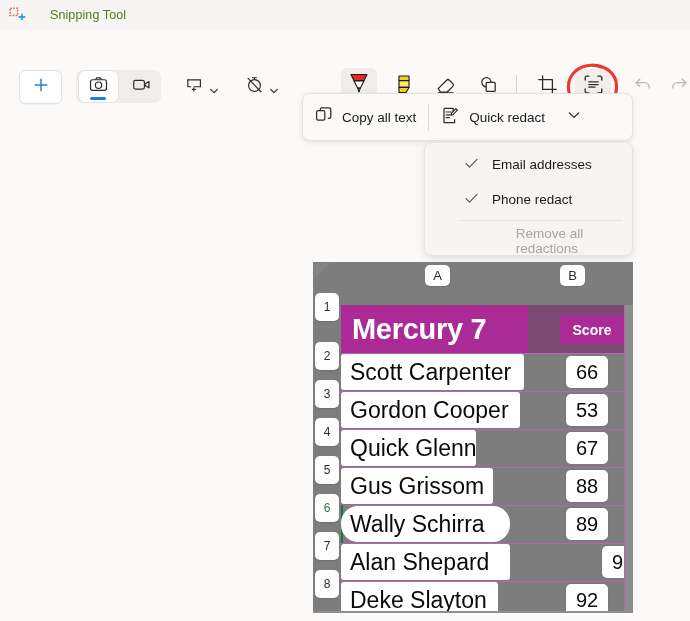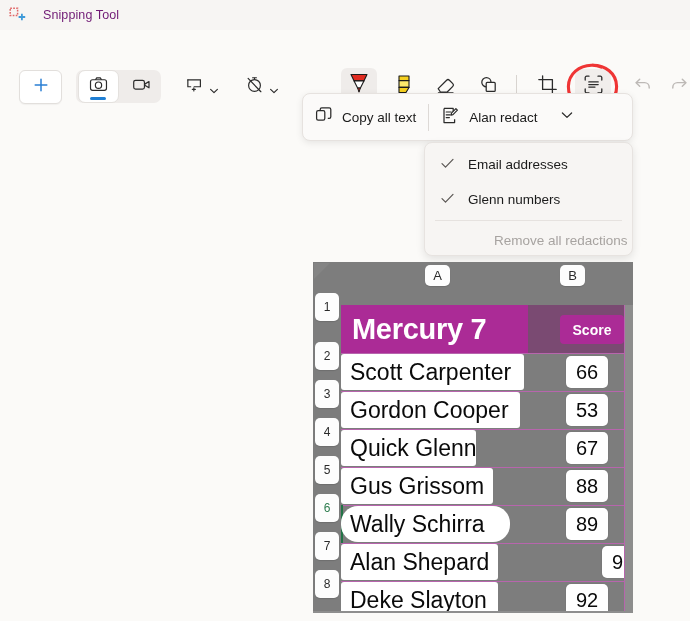--- a/index.html
+++ b/index.html
@@ -10,21 +10,21 @@
     -webkit-font-smoothing:antialiased;
   }
   .app{position:relative;width:690px;height:621px;background:#fbfaf8;}
 
   
   .titlebar{
     position:absolute;left:0;top:0;width:690px;height:30px;
     background:#f7f5f3;display:flex;align-items:center;padding-left:9px;box-sizing:border-box;
   }
   .app-logo{width:17px;height:17px;position:relative;flex:0 0 auto;}
-  .app-title{font-size:12.5px;color:#701a75;margin-left:17px;letter-spacing:.1px;}
+  .app-title{font-size:12.5px;color:#4d7c0f;margin-left:24px;letter-spacing:.1px;}
 
   
   .toolbar{
     position:absolute;left:0;top:30px;width:690px;height:55px;
     background:#fbfaf8;
   }
   .newbtn{
     left:19px;top:40px;width:41px;height:32px;background:#ffffff;border:1px solid #e2dfdc;border-radius:6px;
     display:flex;align-items:center;justify-content:center;position:absolute;
     box-shadow:0 1px 1px rgba(0,0,0,.045);
@@ -66,21 +66,21 @@
   }
   .fly-item{display:flex;align-items:center;height:100%;padding:0 12px;box-sizing:border-box;}
   .fly-label{font-size:13.5px;color:#1b1b1b;margin-left:9px;}
   .fly-sep{width:1px;height:27px;background:#ddd9d6;}
   .fly-chev{width:34px;height:100%;display:flex;align-items:center;justify-content:center;}
 
   
   .submenu{
     position:absolute;left:424px;top:142px;width:209px;height:114px;
     background:#f7f5f3;border:1px solid #e7e3e0;border-radius:8px;
-    box-shadow:0 3px 9px rgba(0,0,0,.10);box-sizing:border-box;padding-top:4px;
+    box-shadow:0 3px 9px rgba(0,0,0,.10);box-sizing:border-box;padding-top:4px;padding-left:24px;
   }
   .menu-item{height:35px;display:flex;align-items:center;box-sizing:border-box;padding-left:16px;}
   .check{width:17px;font-size:13px;color:#4c4a48;line-height:1;}
   .menu-label{font-size:13.5px;color:#1b1b1b;margin-left:10px;}
   .menu-label.dis{color:#a7a3a0;margin-left:36px;}
   .menu-div{height:1px;background:#e6e2df;margin:3px 10px 2px 10px;}
 
   
   .canvas{
     position:absolute;left:313px;top:262px;width:320px;height:351px;
@@ -305,21 +305,21 @@
     </div>
     <div class="fly-sep"></div>
     <div class="fly-item">
       <span>
         <svg width="19" height="19" viewBox="0 0 19 19">
           <path d="M3 2.4h9.2v5.4M3 2.4v14.2h10.6v-3.4" fill="none" stroke="#2b2b2b" stroke-width="1.25" stroke-linejoin="round"></path>
           <path d="M5.2 6h5M5.2 8.8h4M5.2 11.6h3.2" stroke="#2b2b2b" stroke-width="1.2" stroke-linecap="round"></path>
           <path d="M16.4 4.2l-1.5-1.5-4.4 4.4-.5 2 2-.5z" fill="#ffffff" stroke="#2b2b2b" stroke-width="1.2" stroke-linejoin="round"></path>
         </svg>
       </span>
-      <span class="fly-label">Alan redact</span>
+      <span class="fly-label">Quick redact</span>
     </div>
     <div class="fly-chev">
       <span>
         <svg width="14" height="14" viewBox="0 0 14 14">
             <path d="M2.4 5L7 9.4 11.6 5" fill="none" stroke="#2b2b2b" stroke-width="1.25" stroke-linecap="round" stroke-linejoin="round"></path>
           </svg>
       </span>
     </div>
   </div>
 
@@ -331,21 +331,21 @@
           </svg>
       </span>
       <span class="menu-label">Email addresses</span>
     </div>
     <div class="menu-item">
       <span class="check">
         <svg width="13" height="11" viewBox="0 0 13 11">
             <path d="M1 5.6l3.5 3.6L12 1.4" fill="none" stroke="#5a5653" stroke-width="1.2" stroke-linecap="round" stroke-linejoin="round"></path>
           </svg>
       </span>
-      <span class="menu-label">Glenn numbers</span>
+      <span class="menu-label">Phone redact</span>
     </div>
     <div class="menu-div"></div>
     <div class="menu-item">
       <span class="check"></span>
       <span class="menu-label dis">Remove all redactions</span>
     </div>
   </div>
 
   <div class="canvas">
     <div class="canvas-topband"></div>
@@ -394,21 +394,21 @@
 
       <div class="row" style="top:200px;">
         <div class="row-line"></div>
         <div class="selbox"></div>
         <div class="name-hl" style="width:169px;border-radius:17px;">Wally Schirra</div>
         <div class="score-hl" style="left:225px;">89</div>
       </div>
 
       <div class="row" style="top:238px;">
         <div class="row-line"></div>
-        <div class="name-hl" style="width:157px;">Alan Shepard</div>
+        <div class="name-hl" style="width:169px;">Alan Shepard</div>
         <div class="score-hl" style="left:225px;margin-left:36px;">91</div>
       </div>
 
       <div class="row" style="top:276px;">
         <div class="row-line"></div>
         <div class="name-hl" style="width:157px;text-align:center;">Deke Slayton</div>
         <div class="score-hl" style="left:225px;">92</div>
       </div>
       <div class="row-line" style="top:314px;"></div>
 

